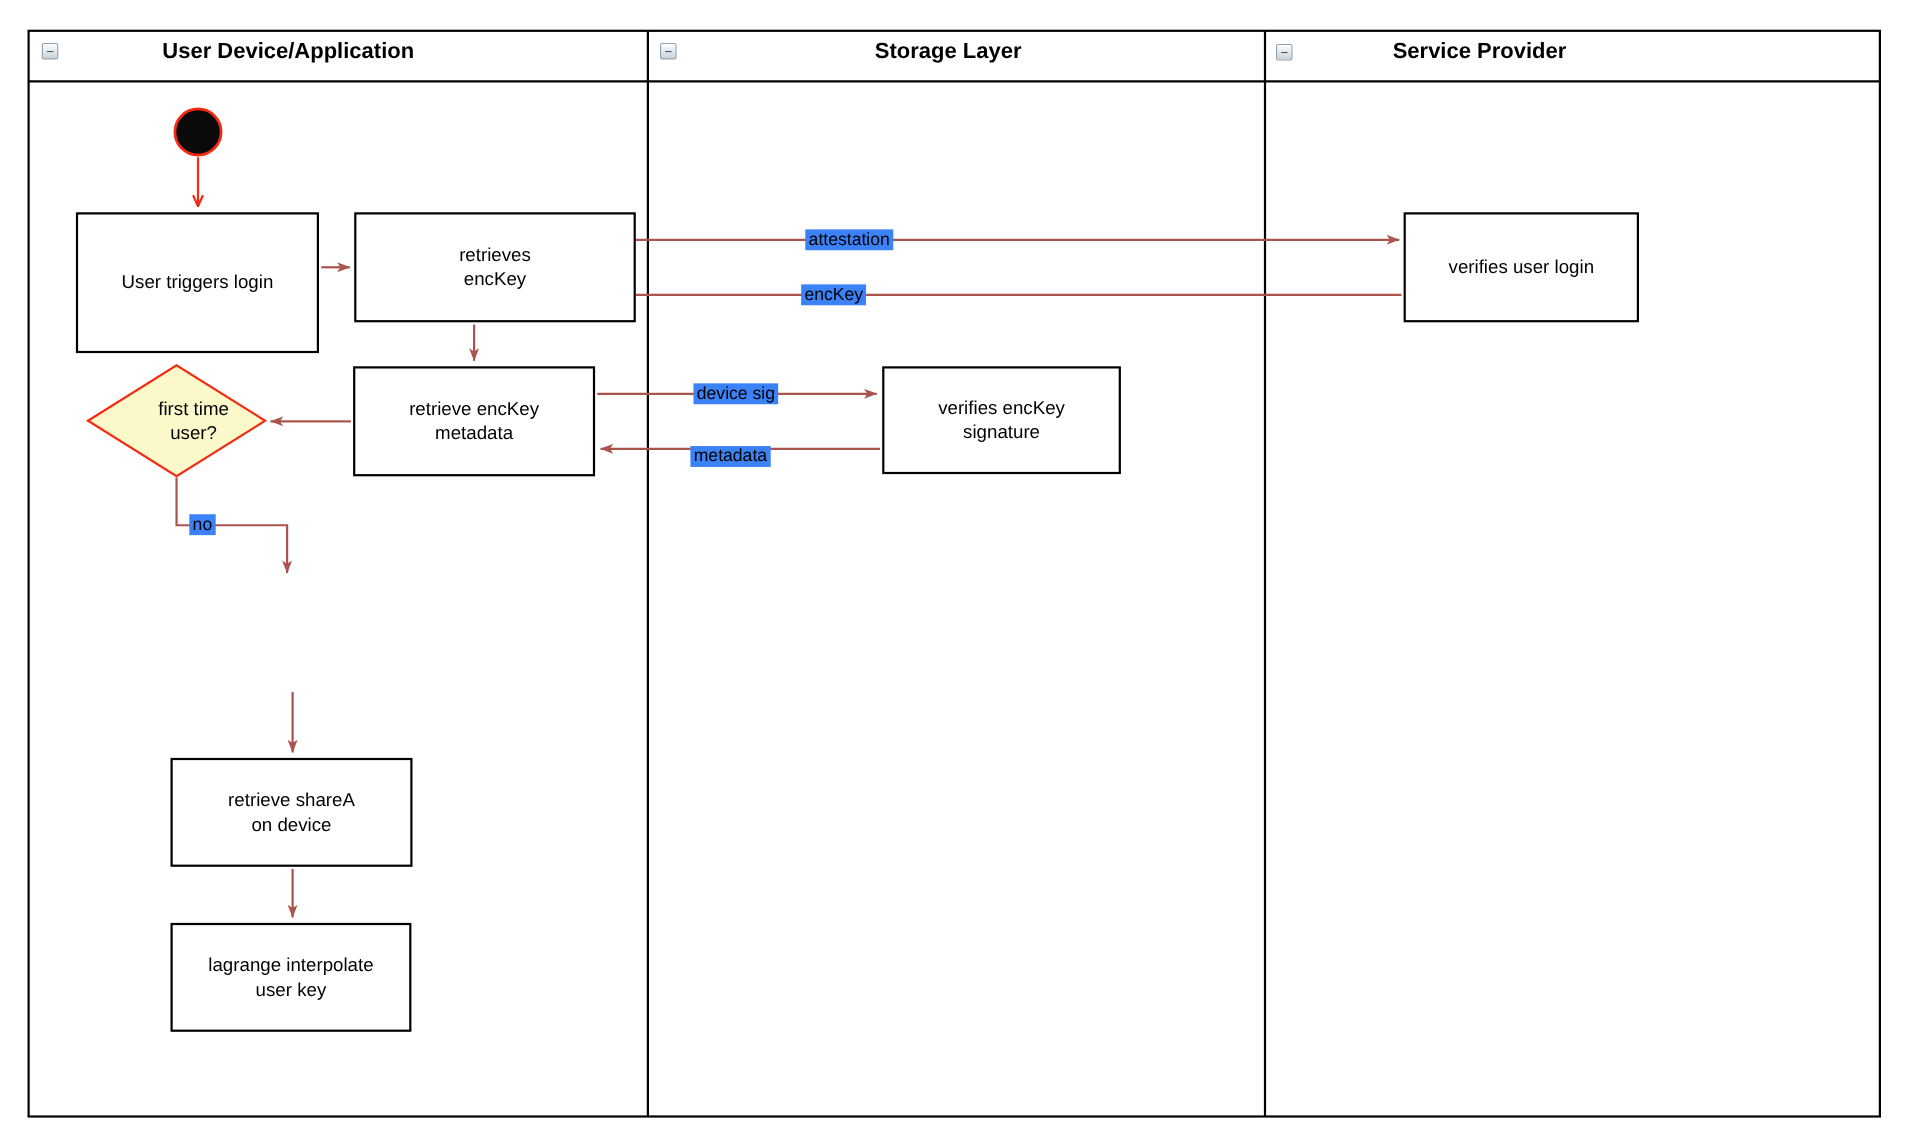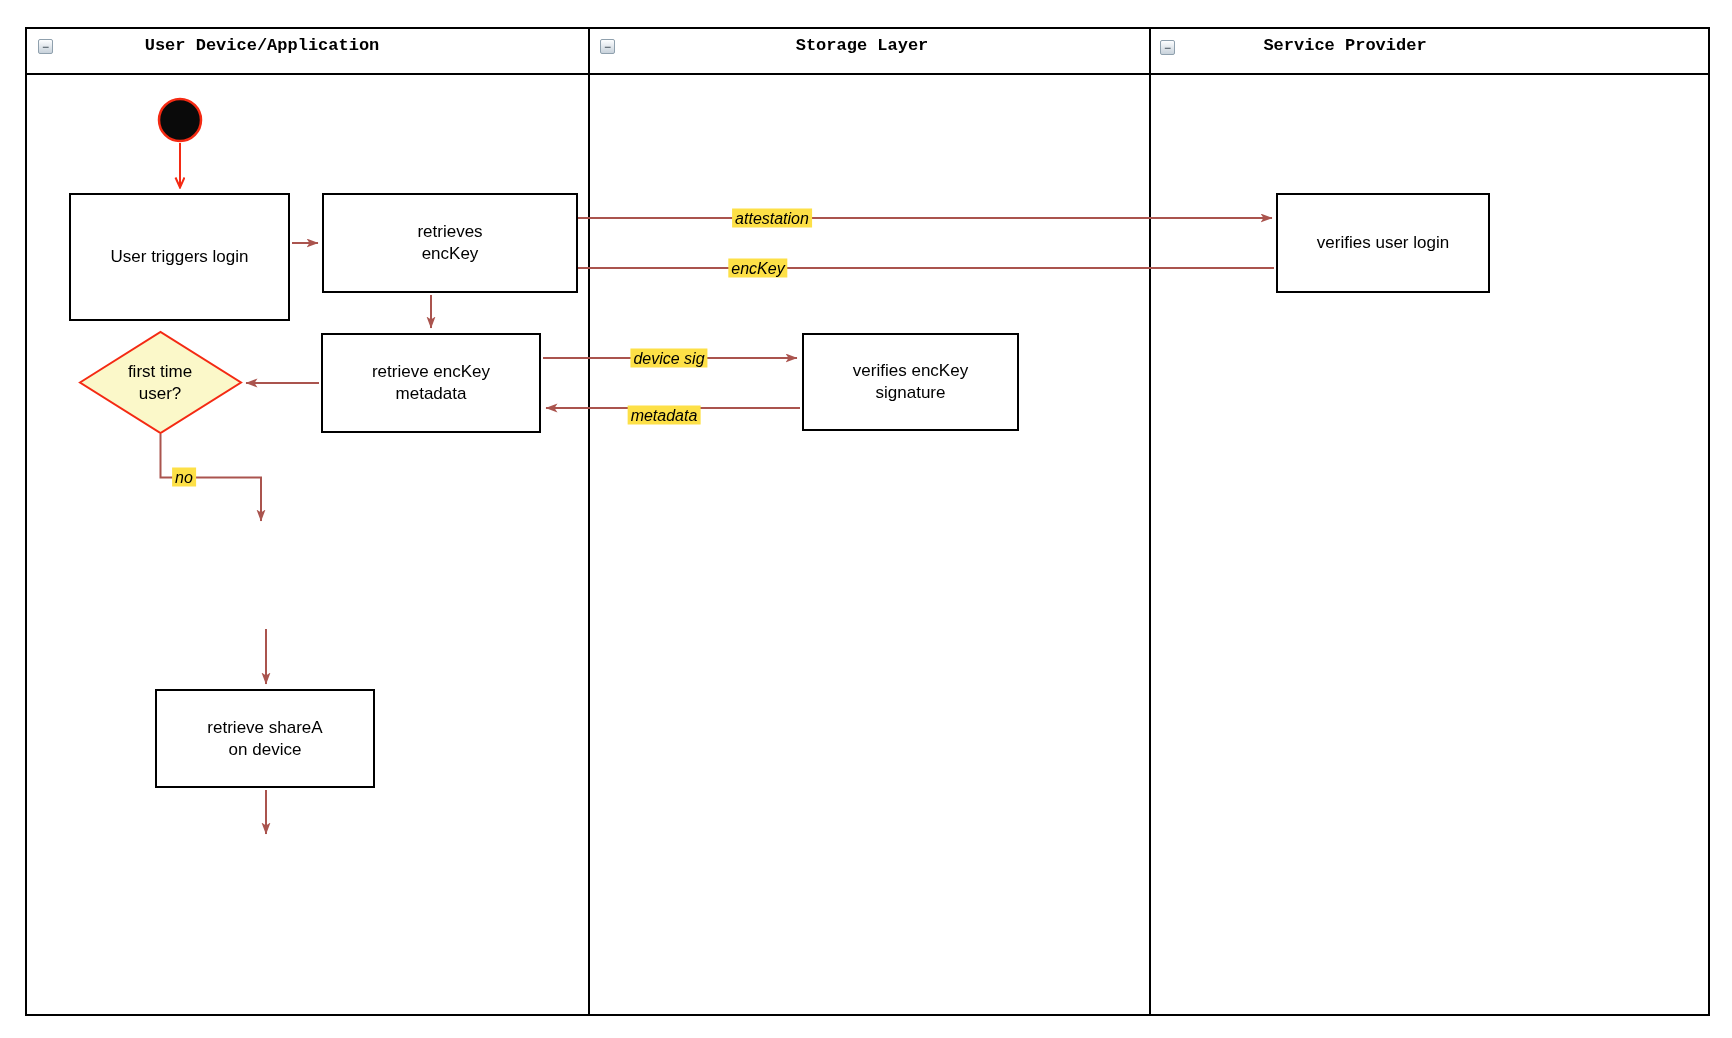--- a/index.html
+++ b/index.html
@@ -15,25 +15,25 @@
     display:flex;align-items:center;justify-content:center;text-align:center;
     font-size:17px;line-height:22px;box-sizing:border-box;
   }
   .node-label{white-space:pre-line;}
   .diamond-label{
     position:absolute;z-index:3;transform:translate(-50%,-50%);
     font-size:17px;line-height:22px;text-align:center;white-space:pre-line;
   }
   .edge-label{
     position:absolute;z-index:4;transform:translate(-50%,-50%);
-    background:#fde047;padding:0 3px;font-size:16px;line-height:19px;white-space:nowrap;font-style:italic;
+    background:#3b82f6;padding:0 3px;font-size:16px;line-height:19px;white-space:nowrap;
   }
   .lane-title{
     position:absolute;top:36px;z-index:3;transform:translateX(-50%);
-    font-size:17px;font-weight:bold;white-space:nowrap;font-family:Liberation Mono, monospace;
+    font-size:20px;font-weight:bold;white-space:nowrap;
   }
   .collapse-btn{
     position:absolute;z-index:4;width:15px;height:15px;box-sizing:border-box;
     border:1px solid #8fa0ad;border-radius:2px;
     background:linear-gradient(#fdfeff,#c8d2db);
     display:flex;align-items:center;justify-content:center;
     font-size:12px;line-height:1;color:#32404a;cursor:pointer;user-select:none;
   }
 </style>
 </head>
@@ -94,29 +94,33 @@
   <div class="node" style="left:322px;top:193px;width:256px;height:100px">
     <span class="node-label">retrieves
 encKey</span>
   </div>
 
   <div class="node" style="left:321px;top:333px;width:220px;height:100px">
     <span class="node-label">retrieve encKey
 metadata</span>
   </div>
 
-  <div class="diamond-label" style="left:160px;top:383px">first time
+  <div class="diamond-label" style="left:176px;top:383px">first time
 user?</div>
 
 
   <div class="node" style="left:155px;top:689px;width:220px;height:99px">
     <span class="node-label">retrieve shareA
 on device</span>
   </div>
 
+  <div class="node" style="left:155px;top:839px;width:219px;height:99px">
+    <span class="node-label">lagrange interpolate
+user key</span>
+  </div>
 
   <div class="node" style="left:802px;top:333px;width:217px;height:98px">
     <span class="node-label">verifies encKey
 signature</span>
   </div>
 
   <div class="node" style="left:1276px;top:193px;width:214px;height:100px">
     <span class="node-label">verifies user login</span>
   </div>
 

